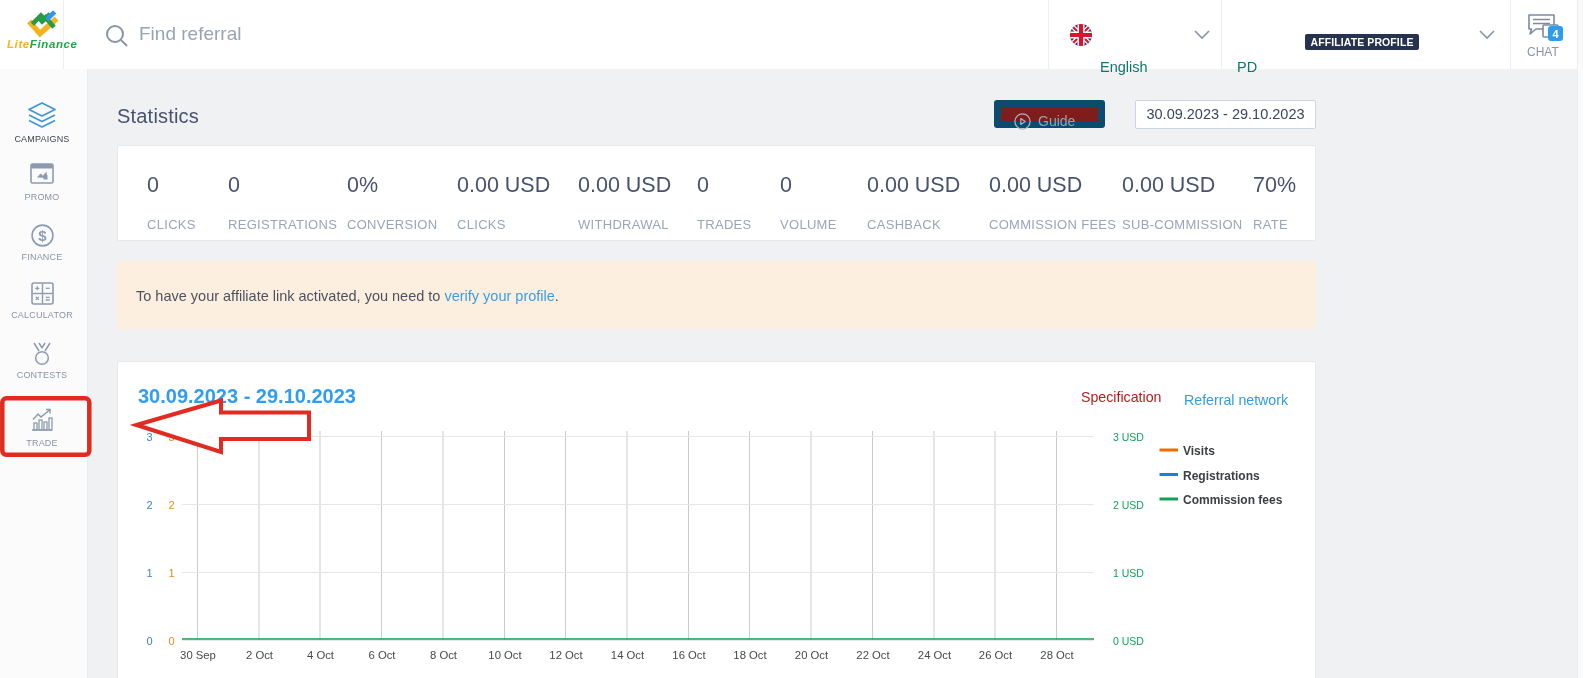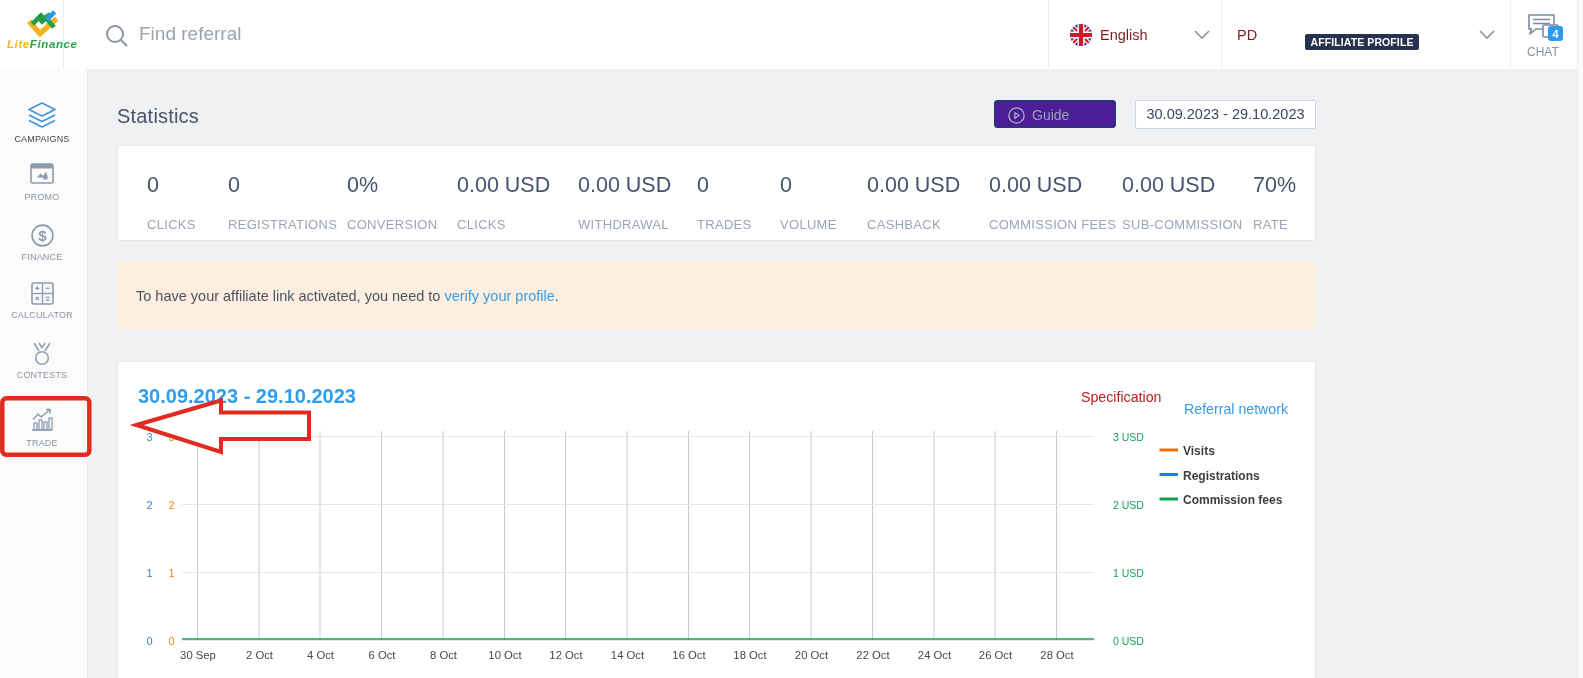--- a/index.html
+++ b/index.html
@@ -6,45 +6,45 @@
 html,body { width:1583px; height:678px; overflow:hidden; }
 body { font-family:"Liberation Sans", sans-serif; position:relative; background:#f0f1f3; }
 .abs { position:absolute; }
 
 #header { position:absolute; left:0; top:0; width:1583px; height:69px; background:#fff; }
 #logo-area { position:absolute; left:0; top:0; width:64px; height:69px; border-right:1px solid #eceef0; }
 #hdr-div2 { position:absolute; left:1048px; top:0; width:1px; height:69px; background:#eceef0; }
 #hdr-div3 { position:absolute; left:1221px; top:0; width:1px; height:69px; background:#eceef0; }
 #hdr-div4 { position:absolute; left:1510px; top:0; width:1px; height:69px; background:#eceef0; }
 #search-ph { position:absolute; left:139px; top:23px; font-size:19px; color:#9aa3b2; }
-.hdr-gray { color:#7f1d1d; }
+.hdr-gray { color:#0f766e;margin-top:32px; }
 #lang-txt { position:absolute; left:1100px; top:27px; font-size:14.5px; }
 #pd-txt { position:absolute; left:1237px; top:27px; font-size:14.5px; }
 #aff-badge { position:absolute; left:1305px; top:34px; width:114px; height:16px; background:#27334e; border-radius:2px; color:#fff; font-size:10.5px; font-weight:bold; text-align:center; line-height:16px; letter-spacing:0.1px; }
 #chat-txt { position:absolute; left:1527px; top:45px; font-size:12px; color:#8b94a4; }
 
 #sidebar { position:absolute; left:0; top:69px; width:88px; height:609px; background:#fbfbfc; border-right:1px solid #ececee; }
 .side-item { position:absolute; left:-2px; width:88px; text-align:center; }
 .side-lbl { font-size:9px; color:#8a94a2; letter-spacing:0.2px; }
 .side-lbl.active { color:#40454c; }
 
 #stat-title { position:absolute; left:117px; top:104.5px; font-size:20px; letter-spacing:0.2px; color:#47536d;text-align:center; }
-#guide-btn { position:absolute; left:994px; top:100px; width:122px; height:28px; background:#4c1d95; border:1px solid #0c4a6e; border-radius:3px; }
+#guide-btn { position:absolute; left:994px; top:100px; width:111px; height:28px; background:#7f1d1d; border:7px solid #0c4a6e; border-radius:3px; }
 #guide-txt { position:absolute; left:37px; top:6px; font-size:14px; color:#98a2b2; }
 #date-box { position:absolute; left:1135px; top:100px; width:181px; height:29px; background:#fff; border:1px solid #ccd6e2; border-radius:2px; font-size:14.5px; color:#3a4660; text-align:center; line-height:27px; }
 #stats-card { position:absolute; left:117px; top:145px; width:1199px; height:96px; background:#fff; border:1px solid #e6e8eb; border-radius:2px; }
 .sv { position:absolute; top:27.5px; font-size:21.5px; color:#47536d; line-height:22px; }
 .sl { position:absolute; top:71px; font-size:13px; color:#9aa5b7; letter-spacing:0.3px; }
 #notice { position:absolute; left:117px; top:261px; width:1199px; height:68px; background:#fdefe0; border-radius:2px; }
 #notice-txt { position:absolute; left:19px; top:26.5px; font-size:14.5px; color:#4e5260; }
 #notice-txt a { color:#3b9de5; text-decoration:none; }
 #chart-card { position:absolute; left:117px; top:361px; width:1199px; height:322px; background:#fff; border:1px solid #e6e8eb; border-radius:2px; }
 #chart-head { position:absolute; left:20px; top:23px; font-size:20px; font-weight:bold; color:#2f9ef2; }
 #spec-link { position:absolute; left:963px; top:27px; font-size:14.2px; color:#b91c1c; }
-#refnet-link { position:absolute; left:1066px; top:39px; font-size:14.2px; color:#359ae8; }
+#refnet-link { position:absolute; left:1066px; top:30px; font-size:14.2px; color:#359ae8; }
 </style>
 </head>
 <body>
 
 <div id="header">
   <div id="logo-area">
     <svg width="88" height="70" viewBox="0 0 88 70">
 
       <path d="M31 23.5 L40 33.5 L54.5 20.5" fill="none" stroke="#f2b51f" stroke-width="5.5" stroke-linecap="square"></path>
 

